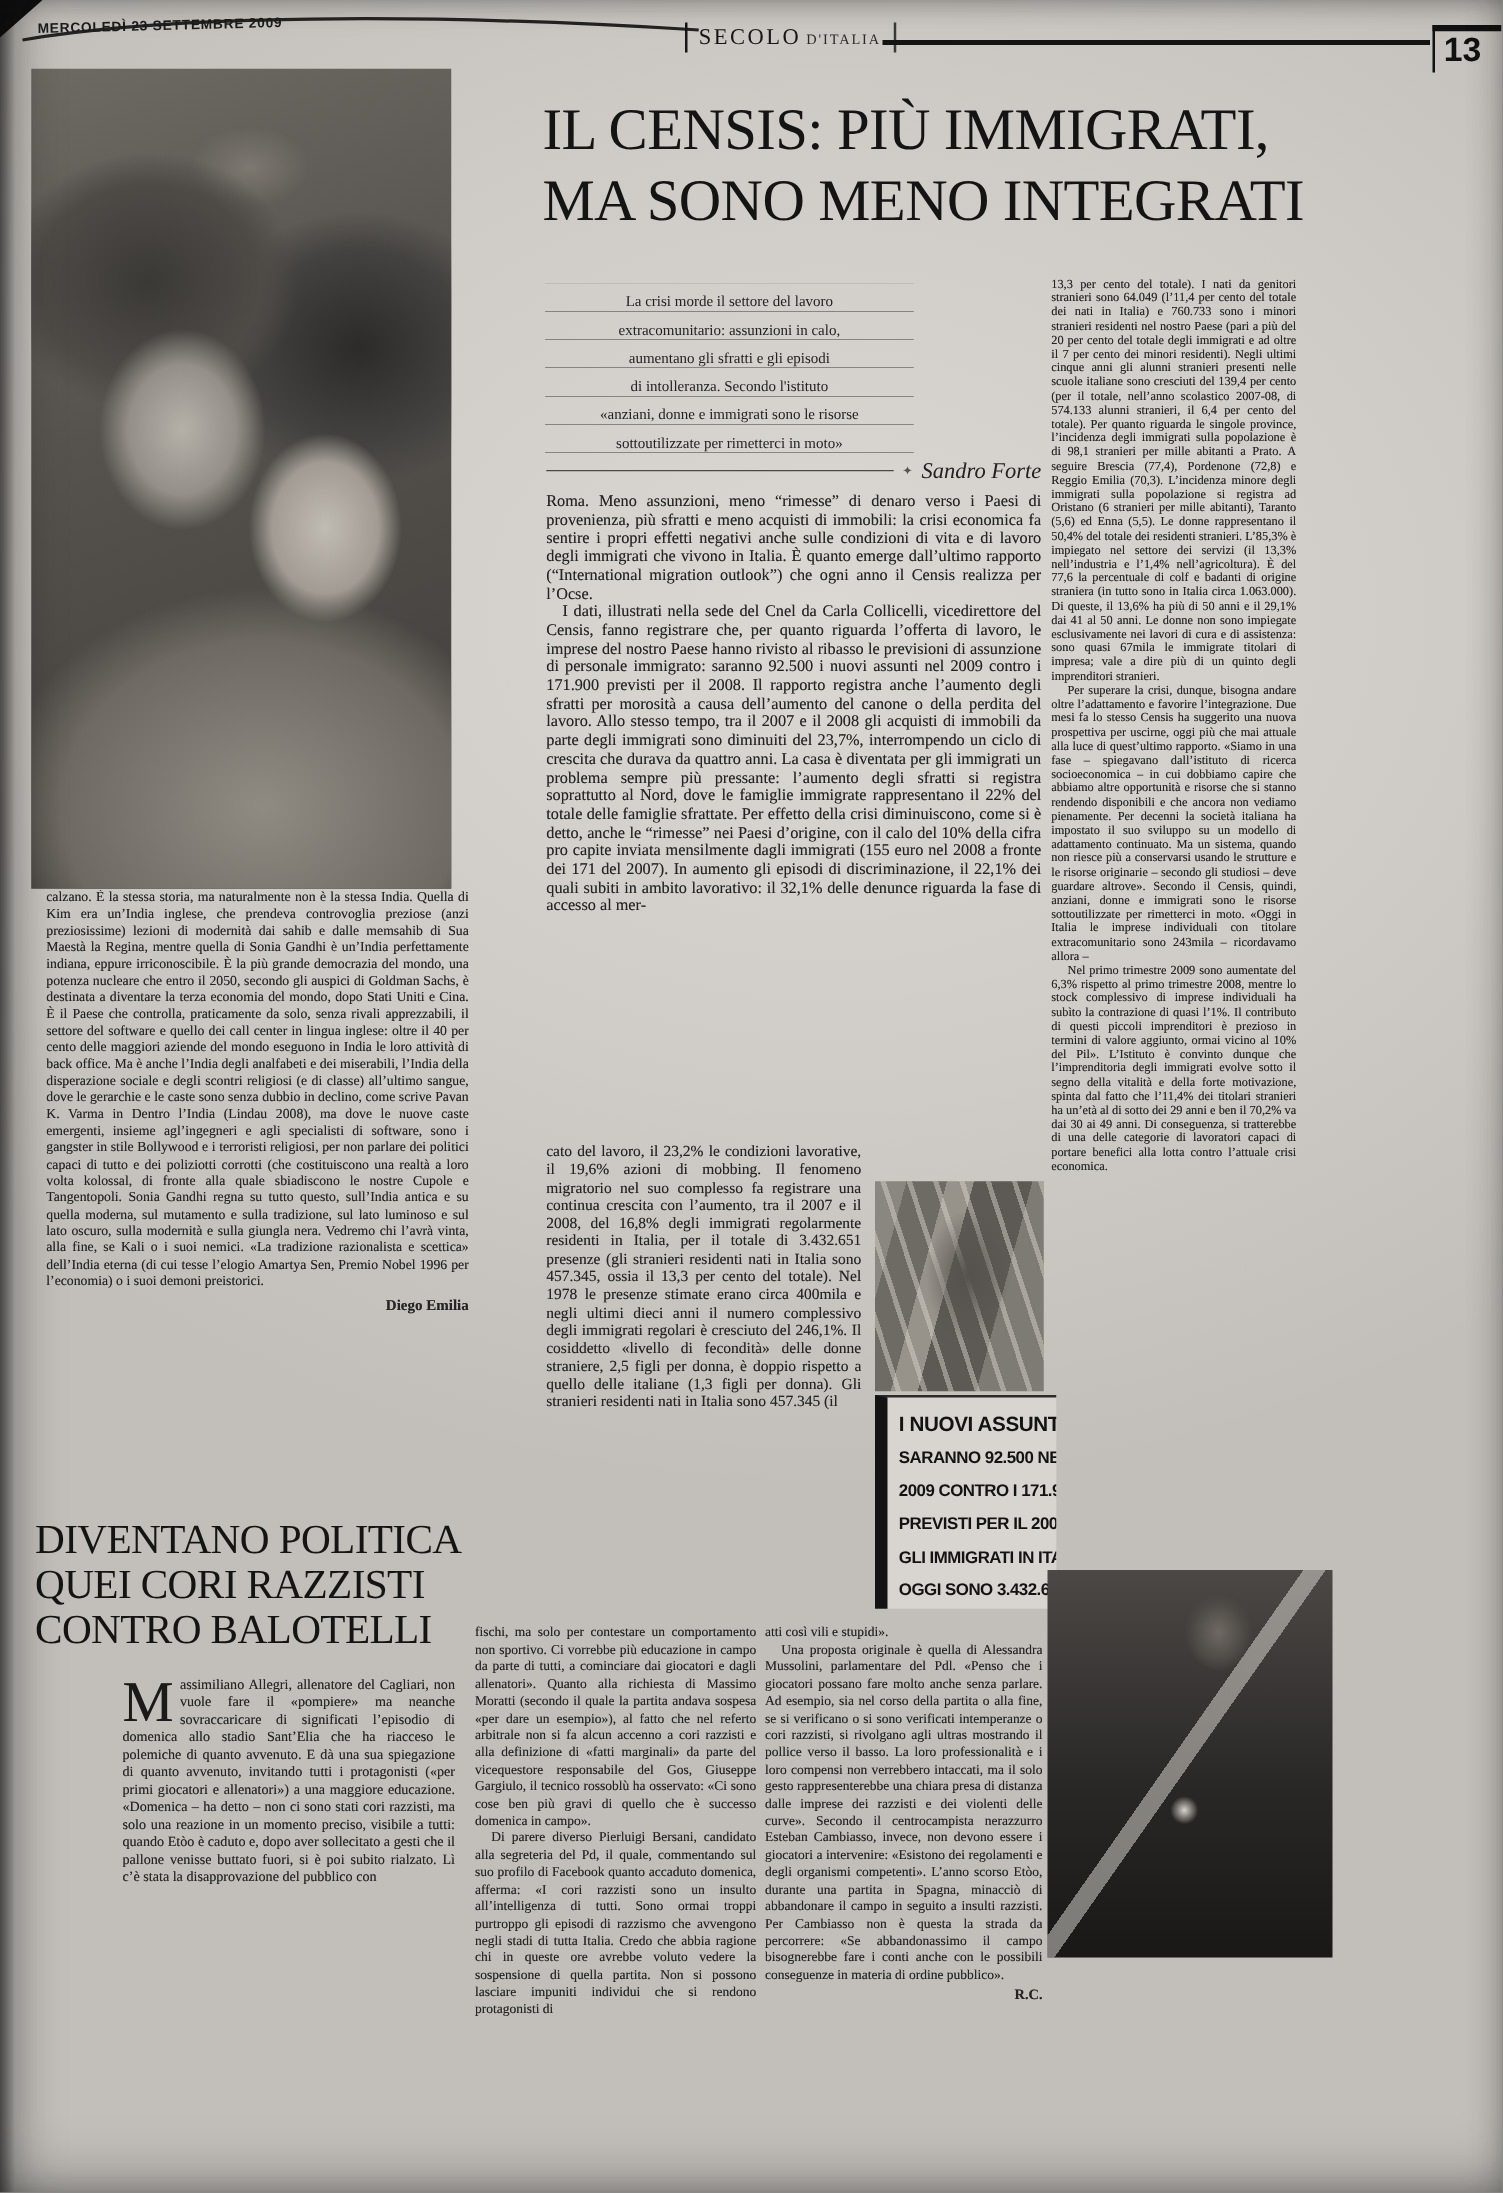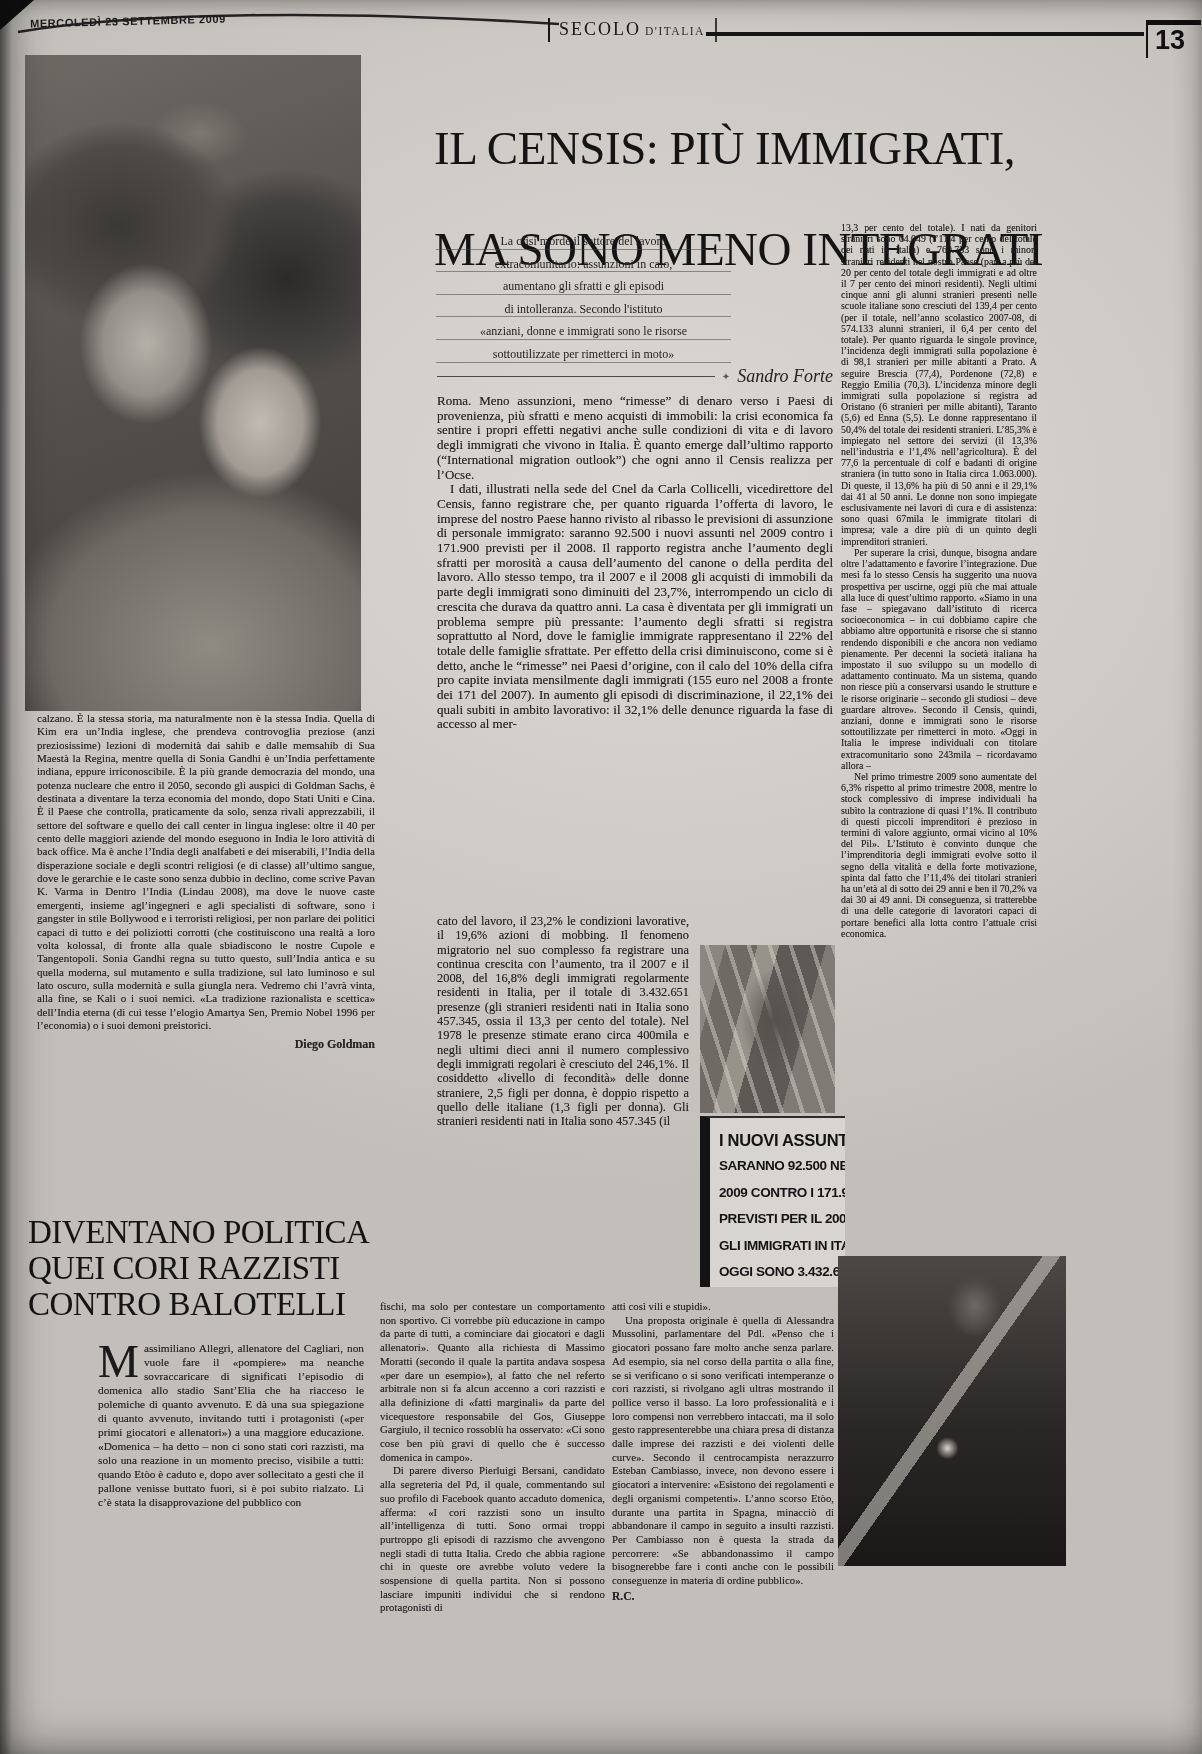--- a/index.html
+++ b/index.html
@@ -35,21 +35,21 @@
     radial-gradient(45px 70px at 55% 45%, #55514c 0%, rgba(0,0,0,0) 75%),
     repeating-linear-gradient(72deg, rgba(0,0,0,0) 0 16px, rgba(222,217,207,.45) 16px 20px),
     linear-gradient(105deg, #8a8680 0 14%, #6e6a64 14% 32%, #97928a 32% 44%, #5d5a55 44% 70%, #7e7a74 70% 100%);}
   .balotelli-photo{background:
     radial-gradient(36px 42px at 60% 16%, #6e6963 0%, #4d4945 55%, rgba(0,0,0,0) 75%),
     radial-gradient(16px 16px at 48% 62%, #d8d4cd 0%, rgba(0,0,0,0) 70%),
     linear-gradient(125deg, rgba(0,0,0,0) 0 46%, rgba(225,222,215,.5) 46% 50%, rgba(0,0,0,0) 50%),
     linear-gradient(180deg, #4b4846 0%, #2a2826 55%, #191817 100%);}
 
   .headline{font-family:"Liberation Serif", serif;font-weight:500;color:#141414;
-    font-size:47px;line-height:57px;letter-spacing:-.5px;white-space:nowrap;margin-top:44px;}
+    font-size:47px;line-height:57px;letter-spacing:-.5px;white-space:nowrap;}
   .standfirst{font-size:12px;line-height:22.6px;text-align:center;color:#222;
     background:repeating-linear-gradient(to bottom, rgba(0,0,0,0) 0 21.6px, rgba(70,70,70,.55) 21.6px 22.6px);
     padding-top:3px;}
   .byline-row{display:flex;align-items:center;gap:7px;}
   .byline-rule{flex:1;height:1.5px;background:#4a4a4a;}
   .byline-author{font-style:italic;font-size:18px;color:#222;white-space:nowrap;}
   .orn{font-size:10px;color:#555;}
 
   .body{text-align:justify;color:#242424;text-shadow:0 0 .4px rgba(20,20,20,.45);}
   .intro{font-size:13px;line-height:14.7px;}
@@ -62,21 +62,21 @@
 
   .pullquote{background:#d8d5d0;border-left:10px solid #131313;border-top:2px solid #2b2b2b;
     padding:9px 5px 6px 9px;font-family:"Liberation Sans", sans-serif;font-weight:bold;color:#131313;}
   .pq-title{font-size:16.5px;letter-spacing:-.3px;line-height:26px;white-space:nowrap;}
   .pq-line{font-size:13.5px;letter-spacing:-.4px;line-height:26.5px;white-space:nowrap;}
 
   .headline2{font-size:33px;line-height:36px;color:#141414;letter-spacing:-.5px;white-space:nowrap;font-weight:500;}
   .bal{font-size:10.8px;line-height:13.7px;}
   .col1{font-size:11.3px;line-height:14px;}
   .dropcap{float:left;font-size:46px;line-height:38px;padding:2px 5px 0 0;font-weight:500;color:#1a1a1a;}
-  .rc{font-weight:bold;text-align:left;font-size:11.5px;margin-top:2px;}
+  .rc{font-weight:bold;text-align:right;font-size:11.5px;margin-top:2px;}
 </style>
 </head>
 <body>
 
 <div class="page">
 
   <svg class="abs" style="left:16px;top:8px;" width="545" height="30" viewBox="0 0 545 30">
     <path d="M2,24 C120,4 320,2 543,16" stroke="#242424" stroke-width="2.6" fill="none"></path>
   </svg>
   <div class="abs issue-date" style="left:30px;top:15px;">MERCOLEDÌ 23 SETTEMBRE 2009</div>
@@ -132,21 +132,21 @@
   </div>
 
   <div class="abs body rightcol" style="left:841px;top:222px;width:196px;height:944px;overflow:hidden;">
     <p class="noind">13,3 per cento del totale). I nati da genitori stranieri sono 64.049 (l’11,4 per cento del totale dei nati in Italia) e 760.733 sono i minori stranieri residenti nel nostro Paese (pari a più del 20 per cento del totale degli immigrati e ad oltre il 7 per cento dei minori residenti). Negli ultimi cinque anni gli alunni stranieri presenti nelle scuole italiane sono cresciuti del 139,4 per cento (per il totale, nell’anno scolastico 2007-08, di 574.133 alunni stranieri, il 6,4 per cento del totale). Per quanto riguarda le singole province, l’incidenza degli immigrati sulla popolazione è di 98,1 stranieri per mille abitanti a Prato. A seguire Brescia (77,4), Pordenone (72,8) e Reggio Emilia (70,3). L’incidenza minore degli immigrati sulla popolazione si registra ad Oristano (6 stranieri per mille abitanti), Taranto (5,6) ed Enna (5,5). Le donne rappresentano il 50,4% del totale dei residenti stranieri. L’85,3% è impiegato nel settore dei servizi (il 13,3% nell’industria e l’1,4% nell’agricoltura). È del 77,6 la percentuale di colf e badanti di origine straniera (in tutto sono in Italia circa 1.063.000). Di queste, il 13,6% ha più di 50 anni e il 29,1% dai 41 al 50 anni. Le donne non sono impiegate esclusivamente nei lavori di cura e di assistenza: sono quasi 67mila le immigrate titolari di impresa; vale a dire più di un quinto degli imprenditori stranieri.</p>
     <p class="ind">Per superare la crisi, dunque, bisogna andare oltre l’adattamento e favorire l’integrazione. Due mesi fa lo stesso Censis ha suggerito una nuova prospettiva per uscirne, oggi più che mai attuale alla luce di quest’ultimo rapporto. «Siamo in una fase – spiegavano dall’istituto di ricerca socioeconomica – in cui dobbiamo capire che abbiamo altre opportunità e risorse che si stanno rendendo disponibili e che ancora non vediamo pienamente. Per decenni la società italiana ha impostato il suo sviluppo su un modello di adattamento continuato. Ma un sistema, quando non riesce più a conservarsi usando le strutture e le risorse originarie – secondo gli studiosi – deve guardare altrove». Secondo il Censis, quindi, anziani, donne e immigrati sono le risorse sottoutilizzate per rimetterci in moto. «Oggi in Italia le imprese individuali con titolare extracomunitario sono 243mila – ricordavamo allora –</p>
     <p class="ind">Nel primo trimestre 2009 sono aumentate del 6,3% rispetto al primo trimestre 2008, mentre lo stock complessivo di imprese individuali ha subìto la contrazione di quasi l’1%. Il contributo di questi piccoli imprenditori è prezioso in termini di valore aggiunto, ormai vicino al 10% del Pil». L’Istituto è convinto dunque che l’imprenditoria degli immigrati evolve sotto il segno della vitalità e della forte motivazione, spinta dal fatto che l’11,4% dei titolari stranieri ha un’età al di sotto dei 29 anni e ben il 70,2% va dai 30 ai 49 anni. Di conseguenza, si tratterebbe di una delle categorie di lavoratori capaci di portare benefici alla lotta contro l’attuale crisi economica.</p>
   </div>
 
   <div class="abs body india" style="left:37px;top:712px;width:338px;height:452px;overflow:hidden;">
     <p class="noind">calzano. È la stessa storia, ma naturalmente non è la stessa India. Quella di Kim era un’India inglese, che prendeva controvoglia preziose (anzi preziosissime) lezioni di modernità dai sahib e dalle memsahib di Sua Maestà la Regina, mentre quella di Sonia Gandhi è un’India perfettamente indiana, eppure irriconoscibile. È la più grande democrazia del mondo, una potenza nucleare che entro il 2050, secondo gli auspici di Goldman Sachs, è destinata a diventare la terza economia del mondo, dopo Stati Uniti e Cina. È il Paese che controlla, praticamente da solo, senza rivali apprezzabili, il settore del software e quello dei call center in lingua inglese: oltre il 40 per cento delle maggiori aziende del mondo eseguono in India le loro attività di back office. Ma è anche l’India degli analfabeti e dei miserabili, l’India della disperazione sociale e degli scontri religiosi (e di classe) all’ultimo sangue, dove le gerarchie e le caste sono senza dubbio in declino, come scrive Pavan K. Varma in Dentro l’India (Lindau 2008), ma dove le nuove caste emergenti, insieme agl’ingegneri e agli specialisti di software, sono i gangster in stile Bollywood e i terroristi religiosi, per non parlare dei politici capaci di tutto e dei poliziotti corrotti (che costituiscono una realtà a loro volta kolossal, di fronte alla quale sbiadiscono le nostre Cupole e Tangentopoli. Sonia Gandhi regna su tutto questo, sull’India antica e su quella moderna, sul mutamento e sulla tradizione, sul lato luminoso e sul lato oscuro, sulla modernità e sulla giungla nera. Vedremo chi l’avrà vinta, alla fine, se Kali o i suoi nemici. «La tradizione razionalista e scettica» dell’India eterna (di cui tesse l’elogio Amartya Sen, Premio Nobel 1996 per l’economia) o i suoi demoni preistorici.</p>
-    <div class="sig">Diego Goldman</div>
+    <div class="sig">Diego Emilia</div>
   </div>
 
   <div class="abs" style="left:28px;top:1186px;margin-top:28px;">
     <div class="headline2">DIVENTANO POLITICA</div>
     <div class="headline2">QUEI CORI RAZZISTI</div>
     <div class="headline2">CONTRO BALOTELLI</div>
   </div>
 
   <div class="abs body col1" style="left:98px;top:1341px;width:266px;height:250px;overflow:hidden;">
     <span class="dropcap">M</span>

